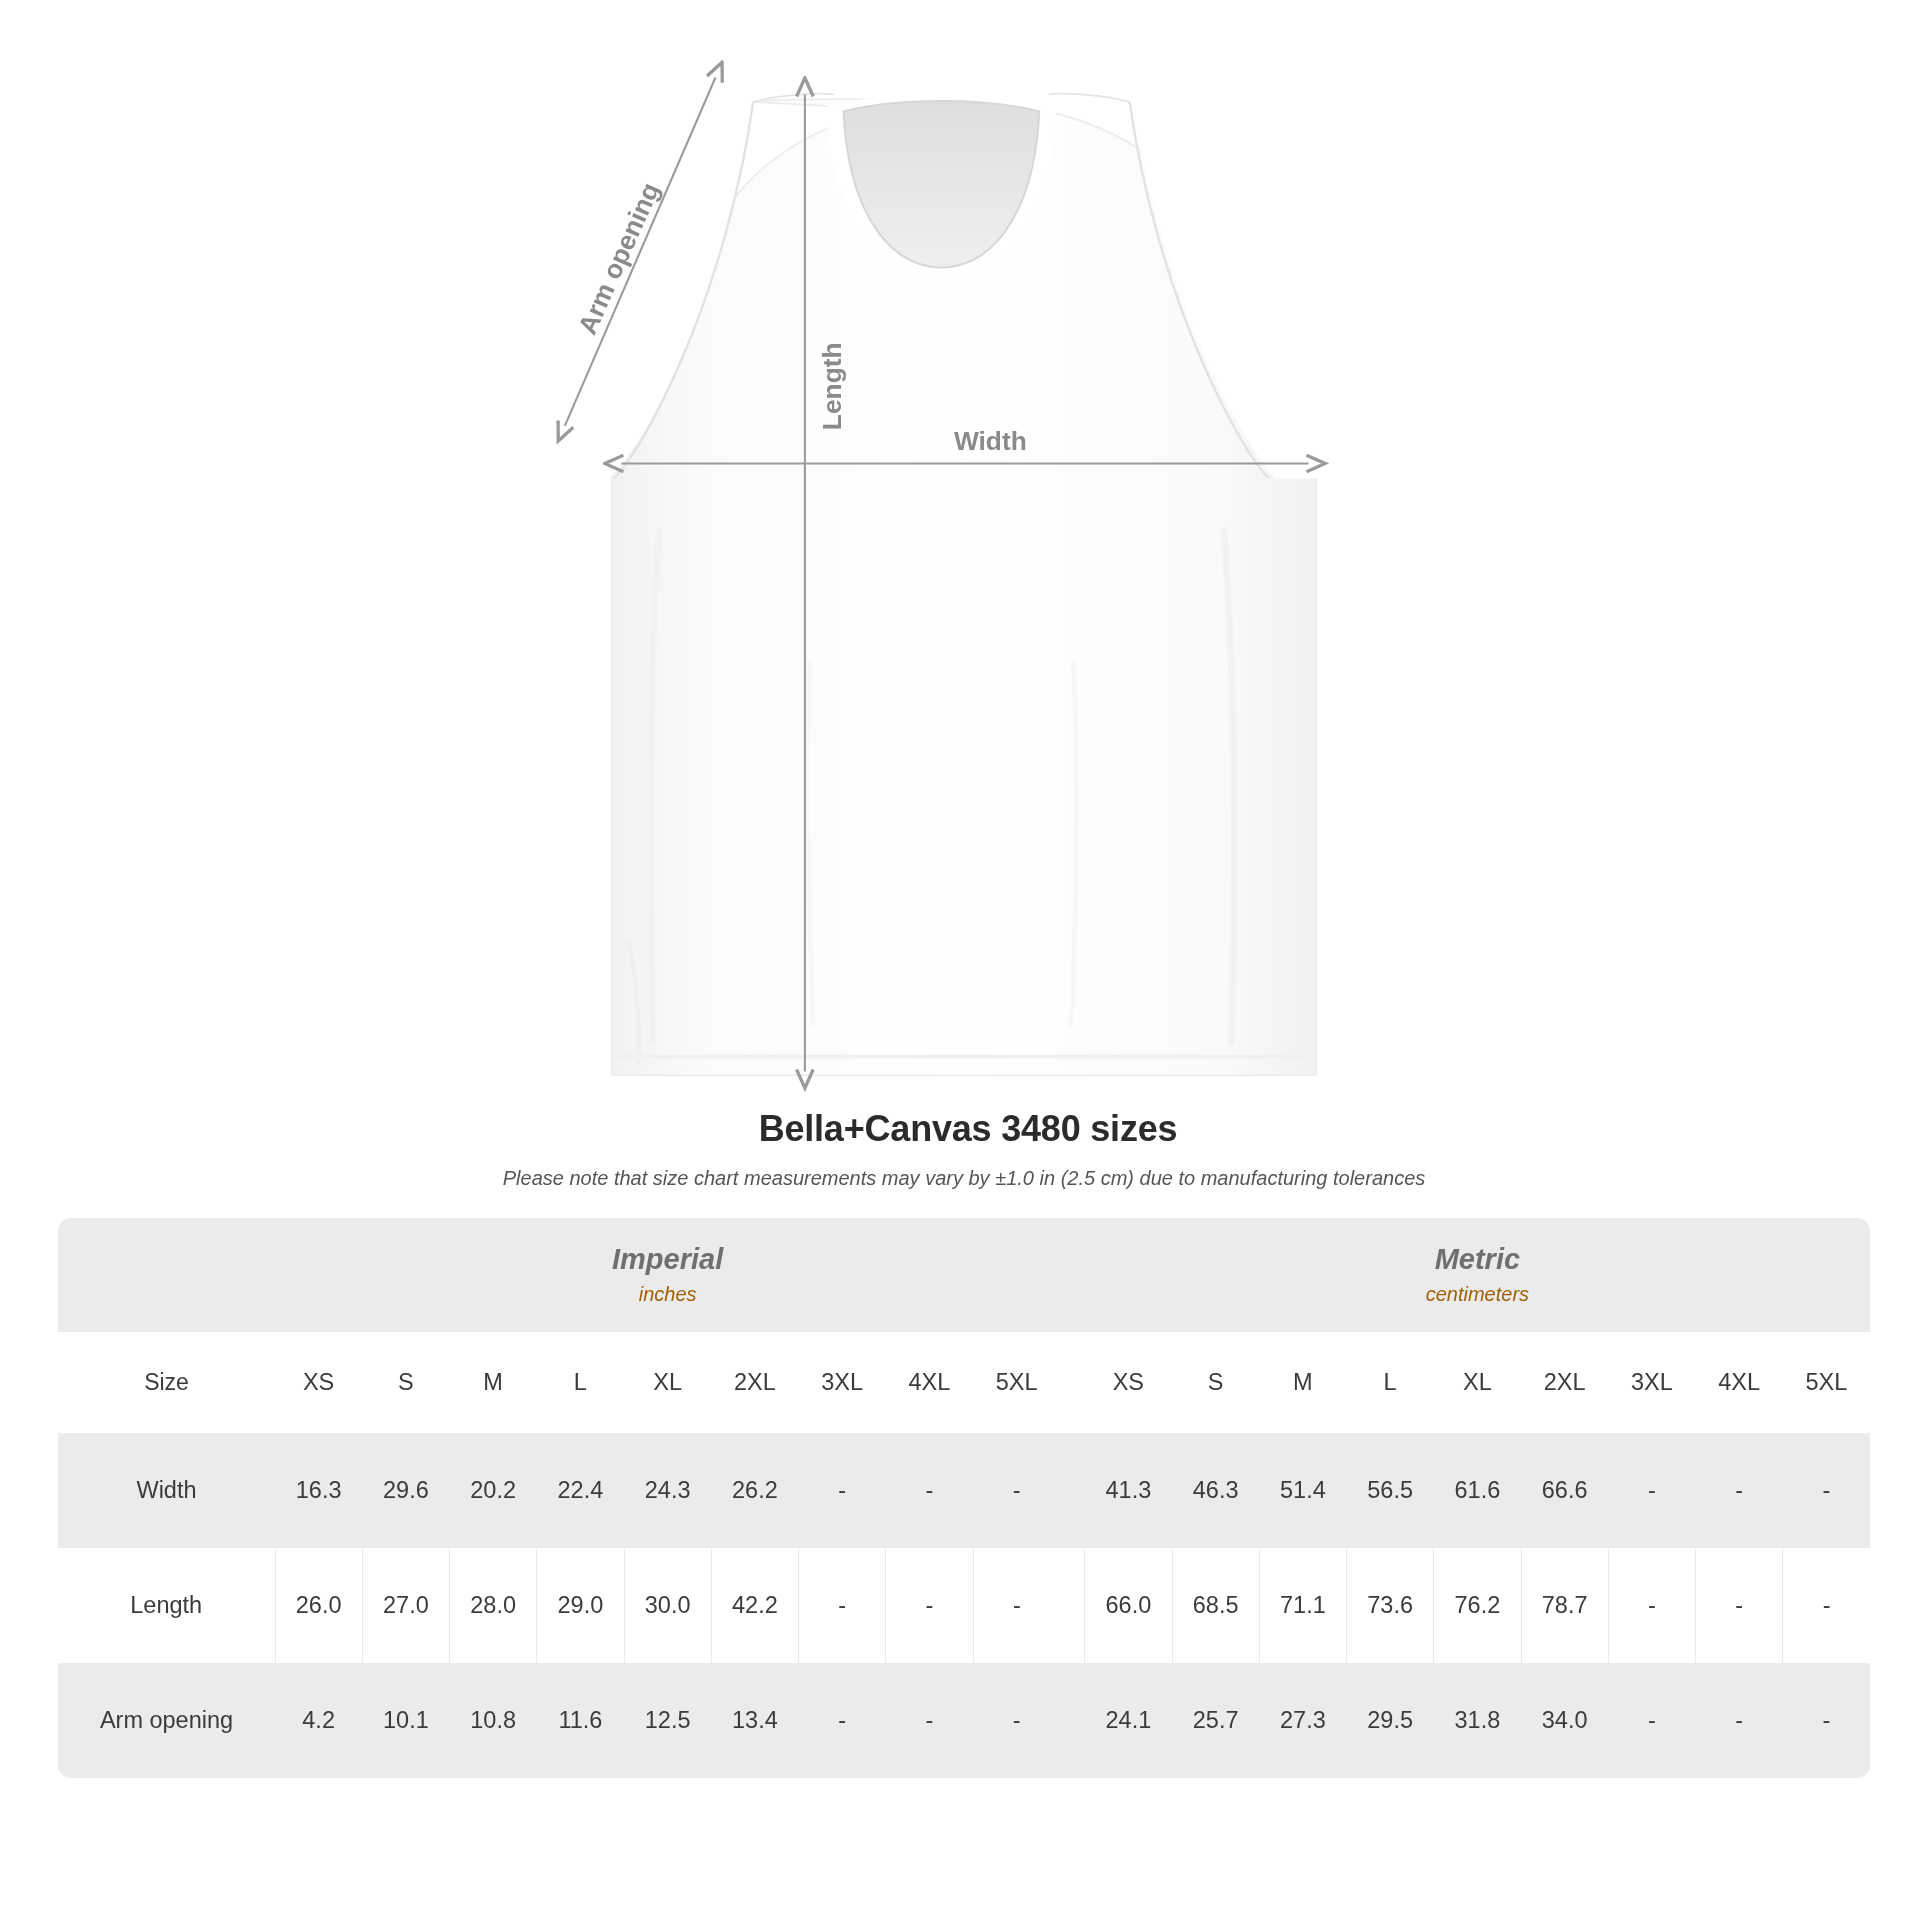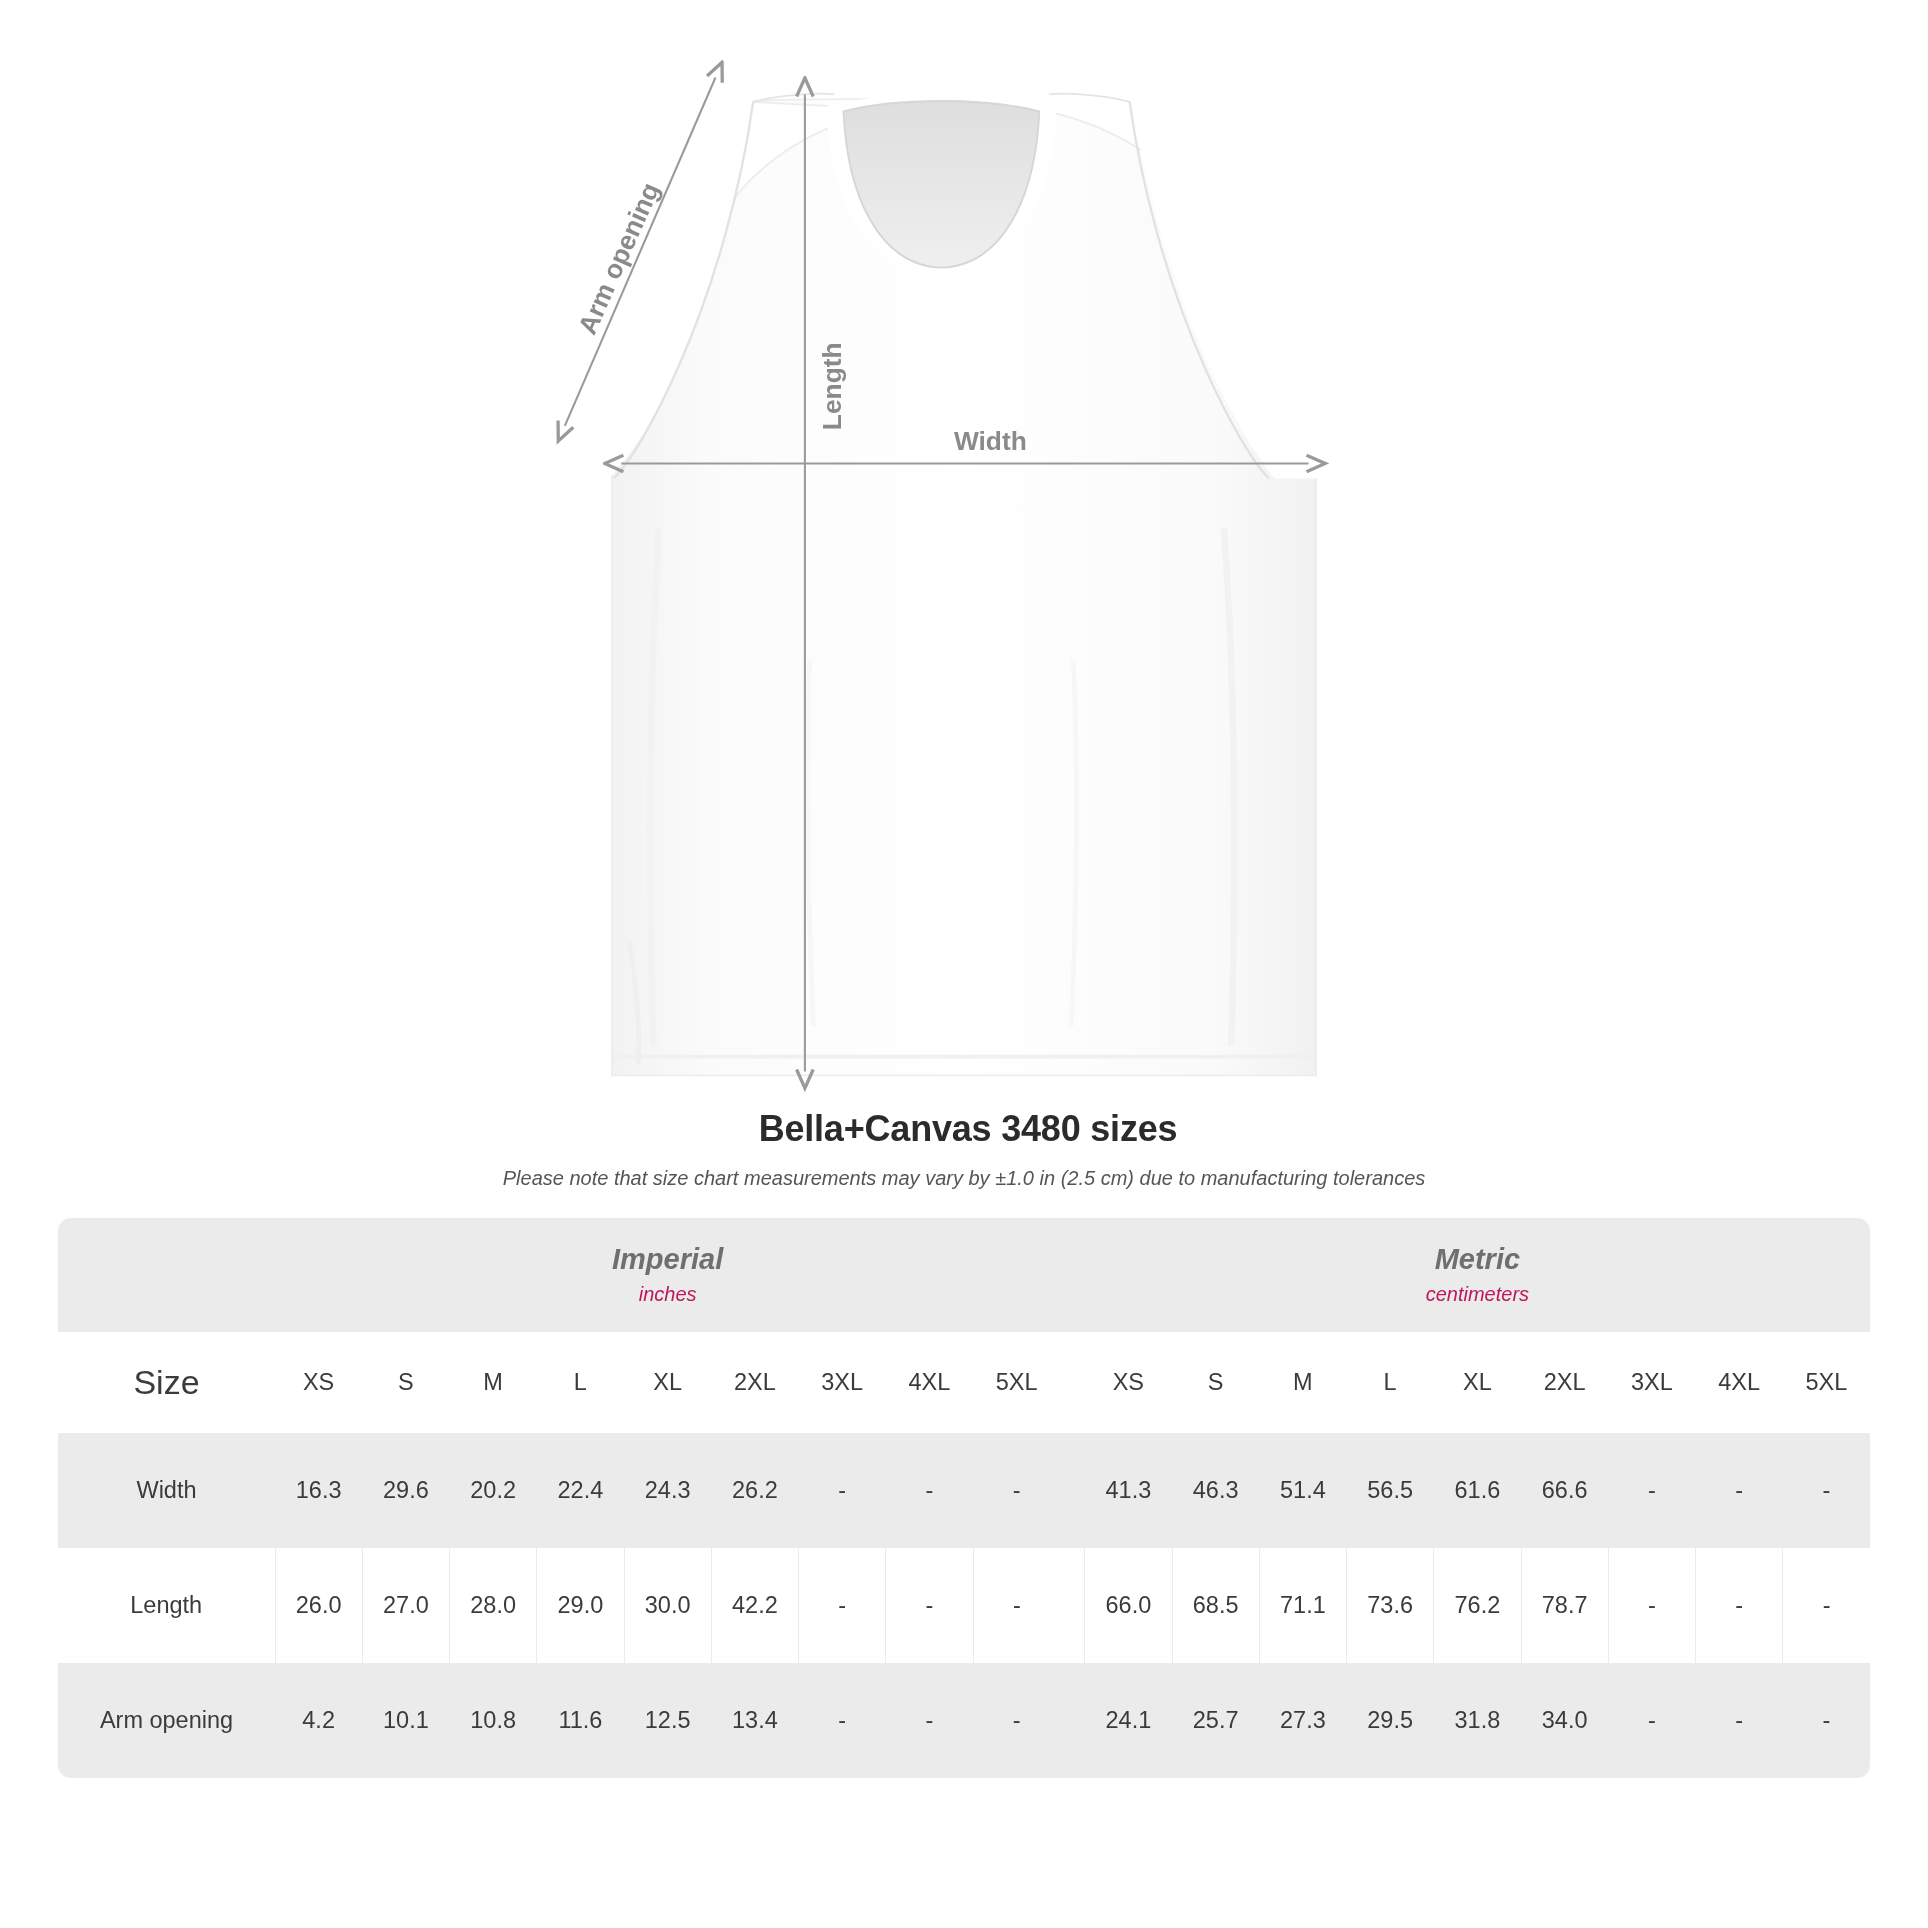--- a/index.html
+++ b/index.html
@@ -79,34 +79,34 @@
   }
   .unit-name {
     font-size: 29px;
     font-style: italic;
     font-weight: bold;
     color: #6f6f6f;
   }
   .unit-sub {
     font-size: 20px;
     font-style: italic;
-    color: #be185d;
+    color: #a16207;
     margin-top: 7.5px;
   }
 
   
   .size-row td {
     background: #ffffff;
     height: 99px;
     font-weight: bold;
     color: #3b3b3b;
     font-size: 24.5px;
   }
   .size-row td.label-cell {
-    font-size: 34px;
+    font-size: 23px;
   }
 
   .data-row td {
     height: 113px;
   }
   .row-alt td { background: #ebebeb; }
   .row-plain td { background: #ffffff; }
 
   td.label-cell {
     font-weight: bold;

